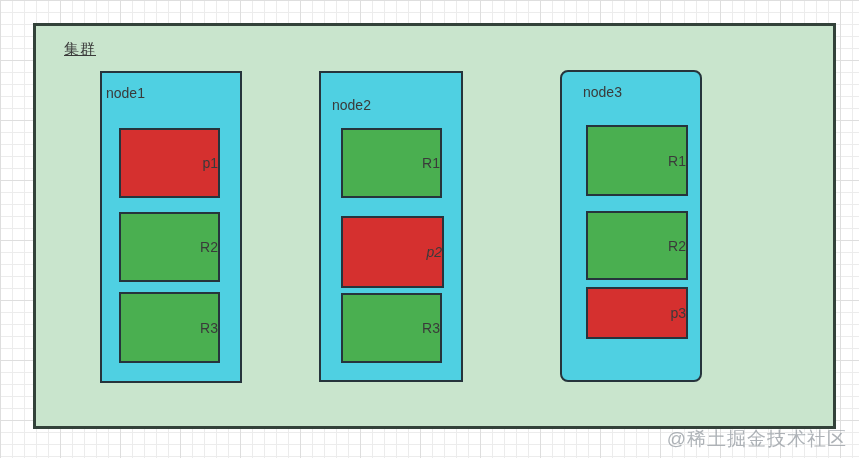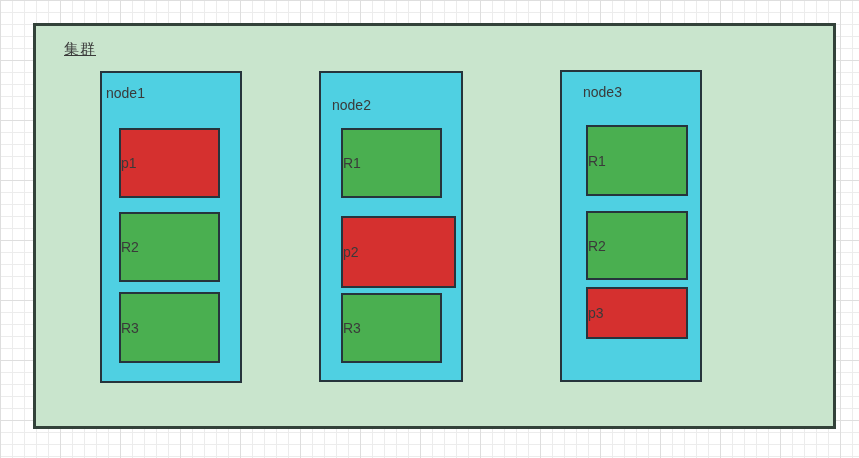--- a/index.html
+++ b/index.html
@@ -45,47 +45,47 @@
     background: var(--node-fill);
     border: 2px solid var(--node-border);
   }
   .node-label {
     position: absolute;
     font-size: 14px;
     color: var(--label-color);
   }
   .node1 { left: 100px; top: 71px; width: 142px; height: 312px; padding-left: 48px; }
   .node2 { left: 319px; top: 71px; width: 144px; height: 311px; }
-  .node3 { left: 560px; top: 70px; width: 142px; height: 312px; }
+  .node3 { left: 560px; top: 70px; width: 142px; height: 312px; border-radius: 8px; }
   .node1 .node-label { left: 4px;  top: 12px; }
   .node2 .node-label { left: 11px; top: 24px; }
   .node3 .node-label { left: 21px; top: 12px; }
 
   .slot {
     position: absolute;
     box-sizing: border-box;
     border: 2px solid var(--box-border);
     display: flex;
     align-items: center;
-    justify-content: flex-start;
+    justify-content: flex-end;
   }
   .slot span {
     font-size: 14px;
     color: var(--label-color);
   }
   .primary { background: var(--primary-fill); }
   .replica { background: var(--replica-fill); }
 
   
   .node1 .s1 { left: 17px; top: 55px;  width: 101px; height: 70px; }
   .node1 .s2 { left: 17px; top: 139px; width: 101px; height: 70px; }
   .node1 .s3 { left: 17px; top: 219px; width: 101px; height: 71px; }
   
   .node2 .s1 { left: 20px; top: 55px;  width: 101px; height: 70px; }
-  .node2 .s2 { left: 20px; top: 143px; width: 115px; height: 72px; }
+  .node2 .s2 { left: 20px; top: 143px; width: 103px; height: 72px; font-style: italic; }
   .node2 .s3 { left: 20px; top: 220px; width: 101px; height: 70px; }
   
   .node3 .s1 { left: 24px; top: 53px;  width: 102px; height: 71px; }
   .node3 .s2 { left: 24px; top: 139px; width: 102px; height: 69px; }
   .node3 .s3 { left: 24px; top: 215px; width: 102px; height: 52px; }
 
   .watermark {
     position: absolute;
     right: 12px; top: 426px;
     font-size: 19px;
@@ -137,14 +137,15 @@
       <span>R1</span>
     </div>
     <div class="slot s2 replica">
       <span>R2</span>
     </div>
     <div class="slot s3 primary">
       <span>p3</span>
     </div>
   </div>
 
+  <div class="watermark">@稀土掘金技术社区</div>
 
 </div>
 
 </body></html>

